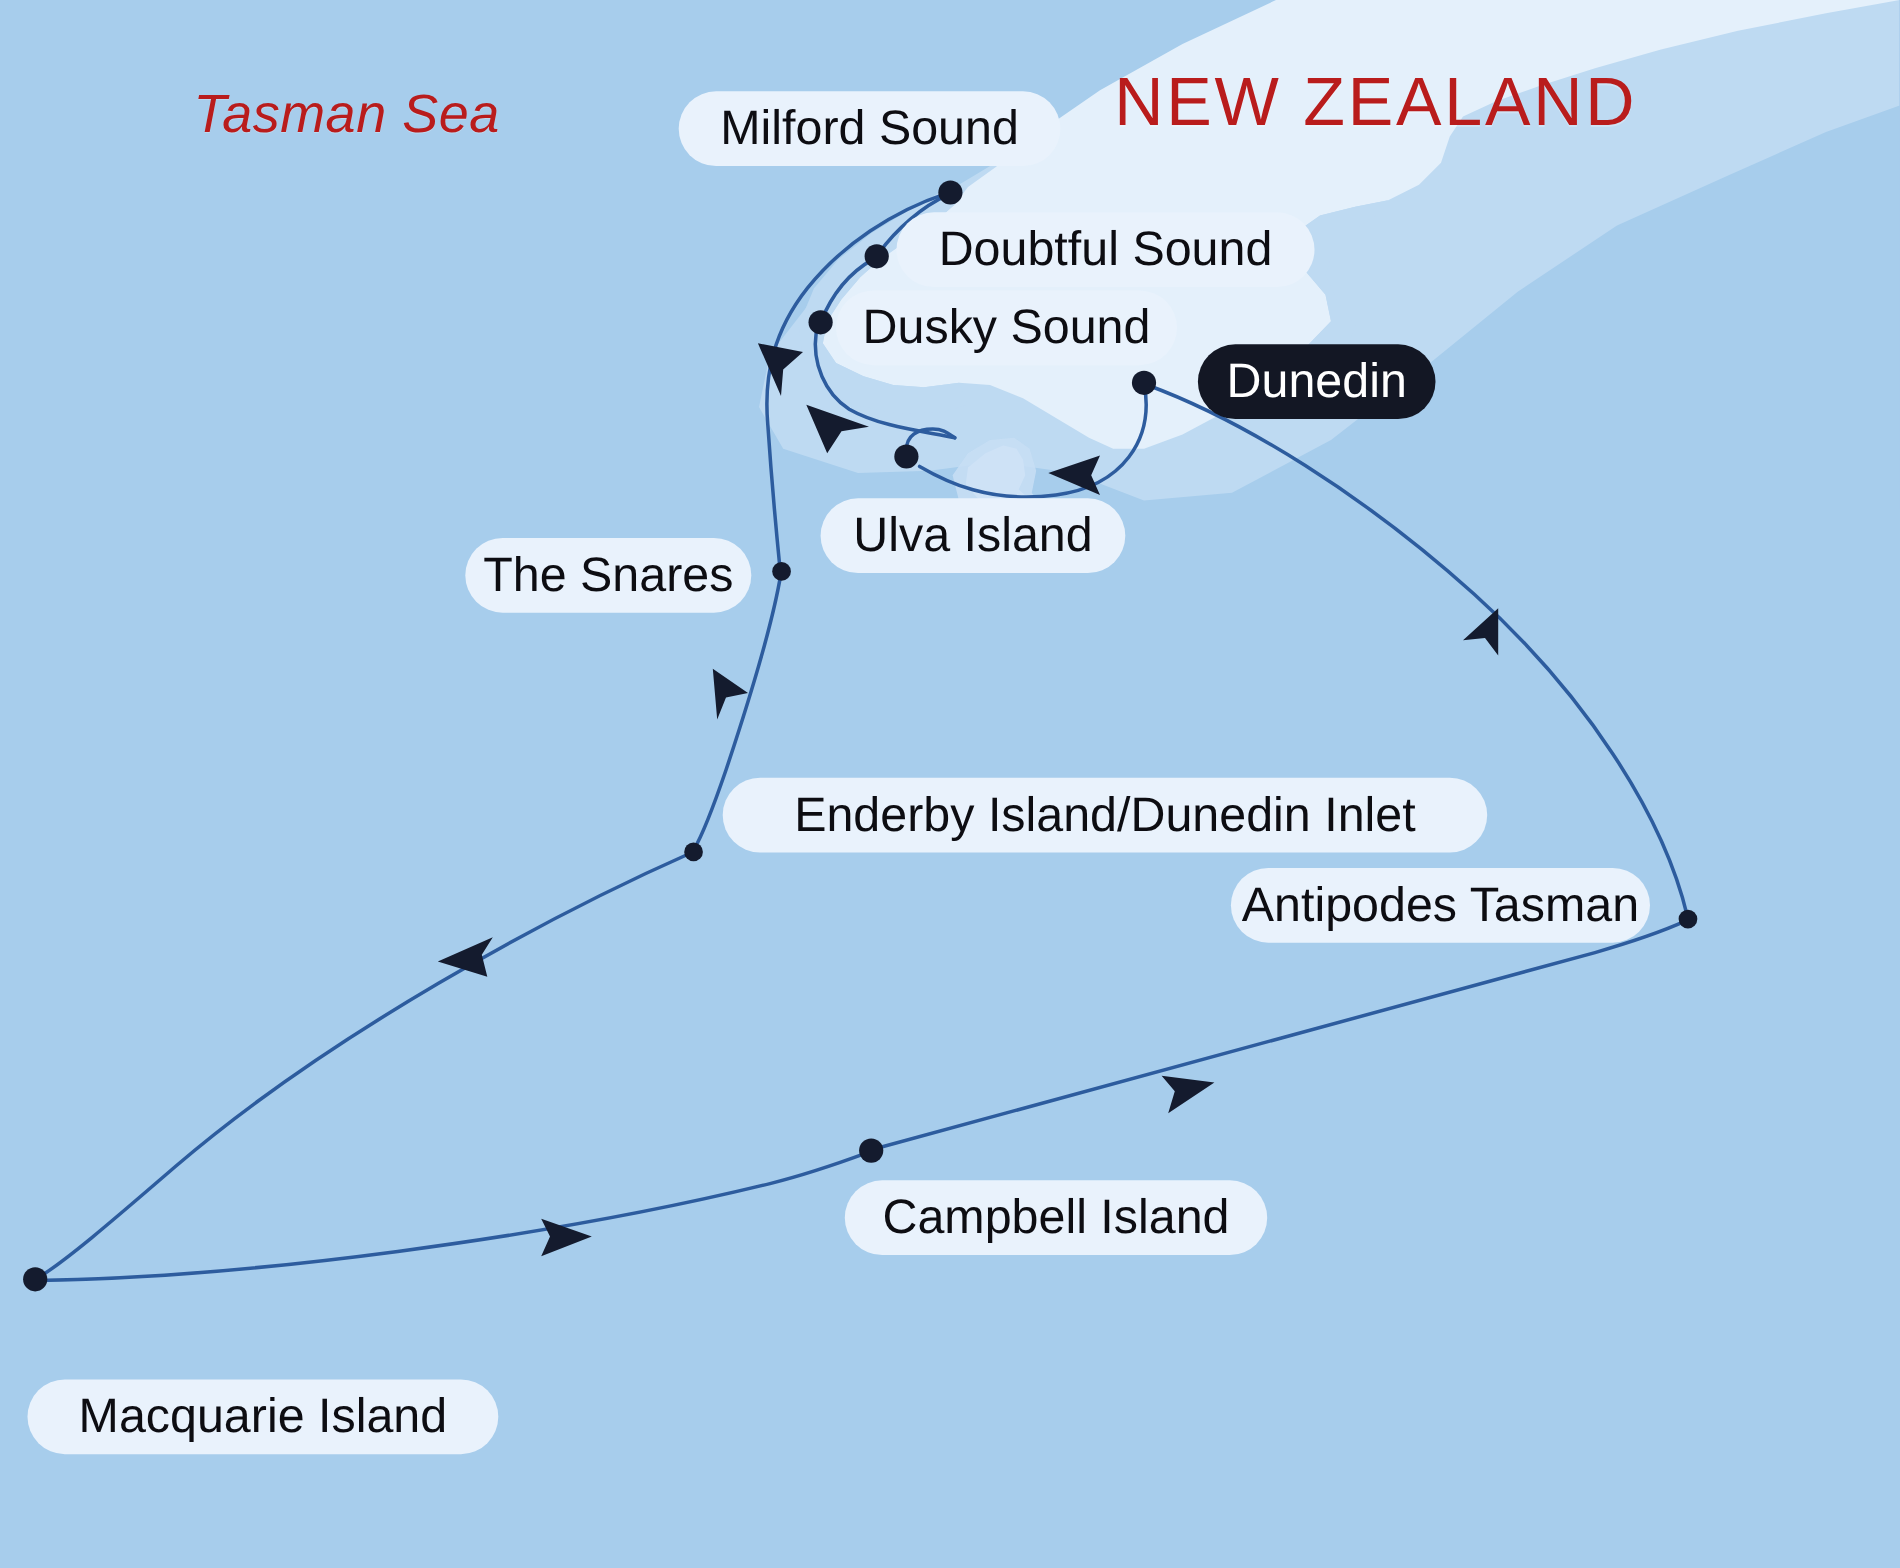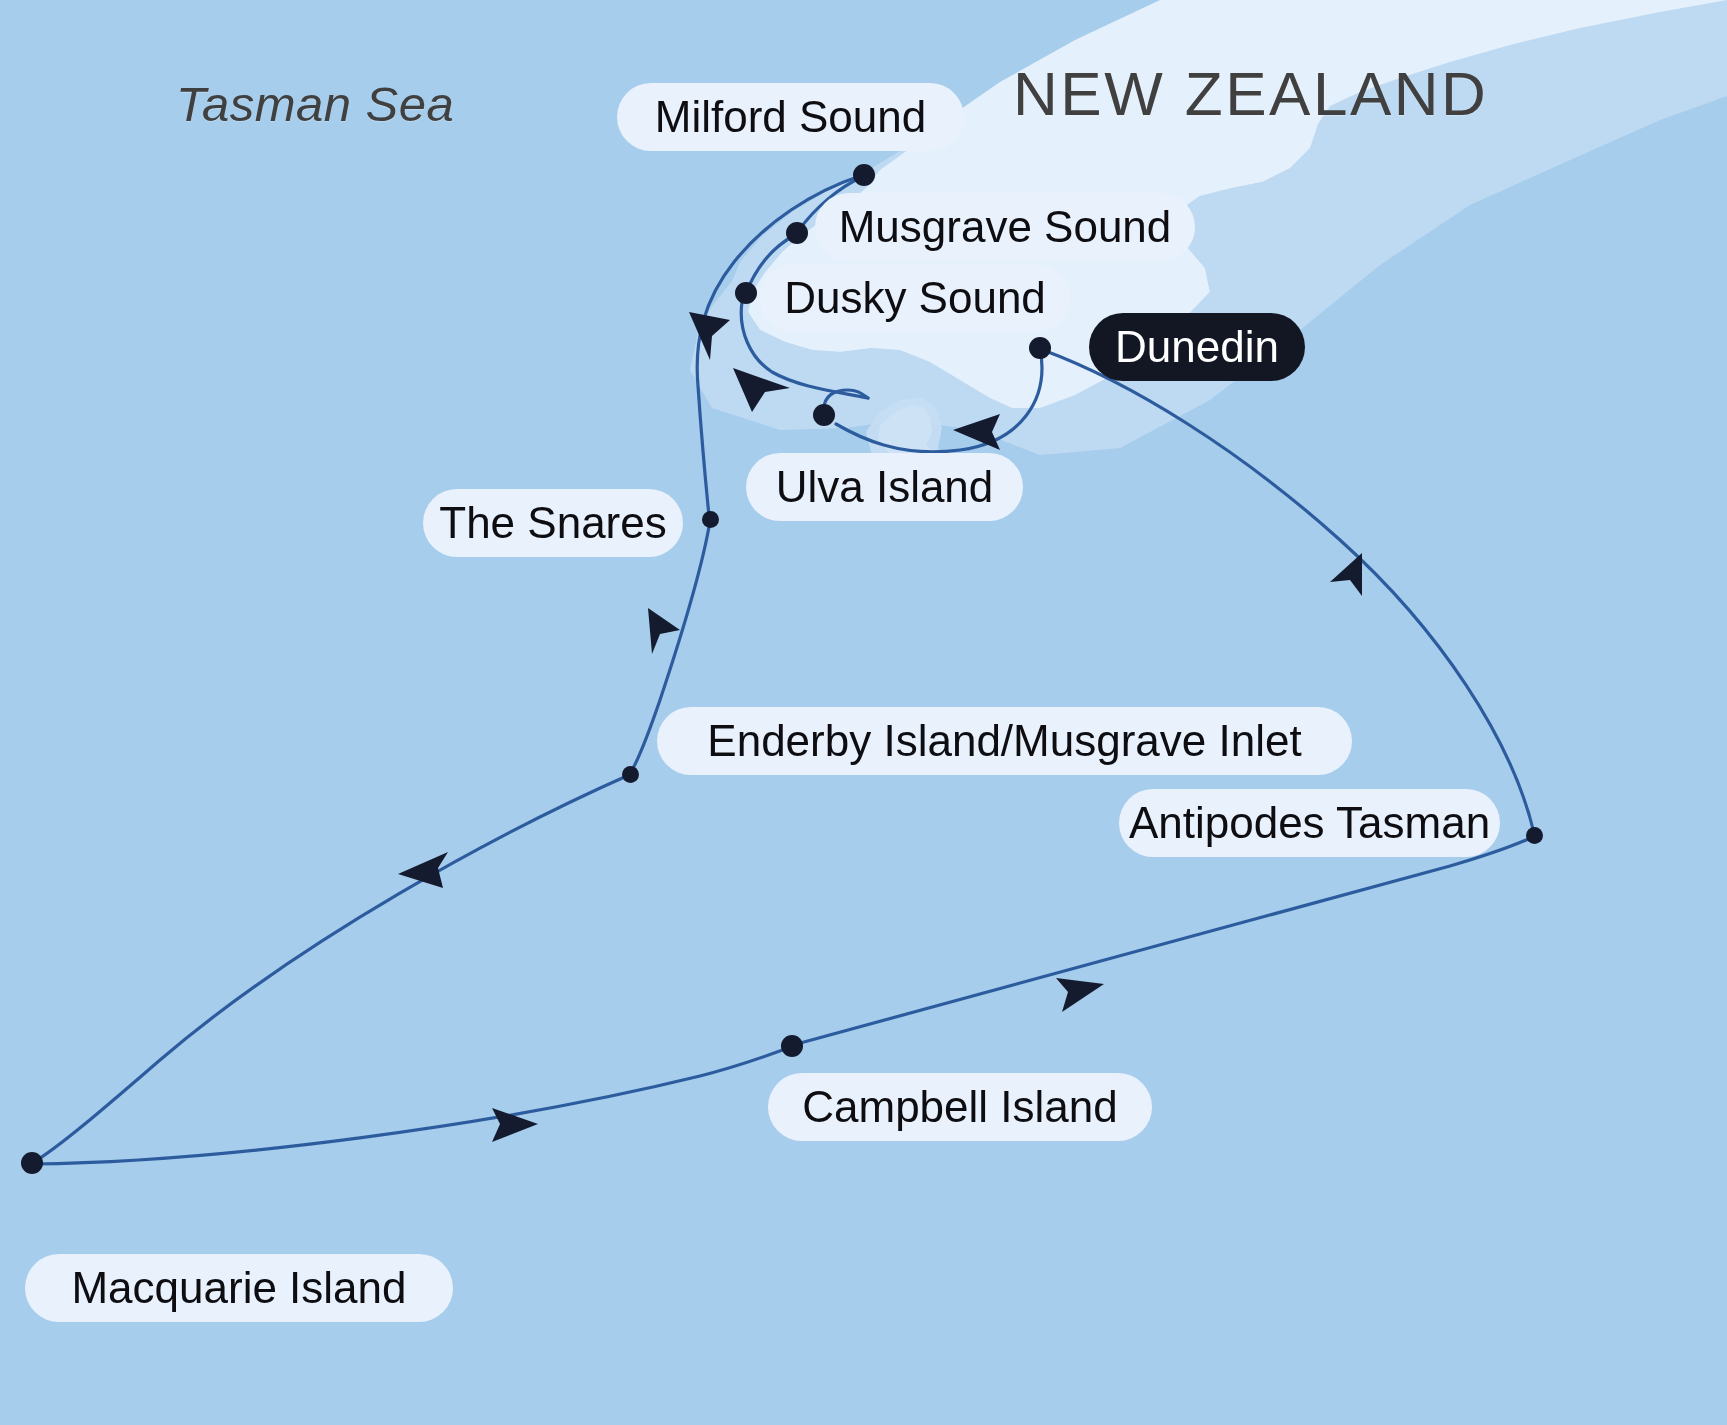--- a/index.html
+++ b/index.html
@@ -17,21 +17,21 @@
   }
   #map-svg {
     position: absolute;
     top: 0; left: 0;
     width: 1727px;
     height: 1425px;
   }
   
   .region-label {
     position: absolute;
-    color: #404040;
+    color: #b91c1c;
     font-weight: 400;
     white-space: nowrap;
     pointer-events: none;
     text-shadow: 0 1px 0 rgba(255,255,255,0.25);
   }
   #label-tasman-sea {
     left: 176px;
     top: 76px;
     font-size: 49px;
     font-style: italic;
@@ -181,31 +181,31 @@
     </g>
   </svg>
 
   <div class="region-label" id="label-tasman-sea">Tasman Sea</div>
 
   <div class="region-label" id="label-new-zealand">NEW ZEALAND</div>
 
   <div id="ports-layer">
       <div class="port-pill" style="left: 617px; top: 83px; width: 347px;">Milford Sound</div>
       <div class="port-dot" style="left: 864px; top: 175px;"></div>
-      <div class="port-pill" style="left: 815px; top: 193px; width: 380px;">Musgrave Sound</div>
+      <div class="port-pill" style="left: 815px; top: 193px; width: 380px;">Doubtful Sound</div>
       <div class="port-dot" style="left: 797px; top: 233px;"></div>
       <div class="port-pill" style="left: 760px; top: 264px; width: 310px;">Dusky Sound</div>
       <div class="port-dot" style="left: 746px; top: 293px;"></div>
       <div class="port-pill highlight" style="left: 1089px; top: 313px; width: 216px;">Dunedin</div>
       <div class="port-dot" style="left: 1040px; top: 348px;"></div>
       <div class="port-pill" style="left: 746px; top: 453px; width: 277px;">Ulva Island</div>
       <div class="port-dot" style="left: 824px; top: 415px;"></div>
       <div class="port-pill" style="left: 423px; top: 489px; width: 260px;">The Snares</div>
       <div class="port-dot small" style="left: 710px; top: 519px;"></div>
-      <div class="port-pill" style="left: 657px; top: 707px; width: 695px;">Enderby Island/Musgrave Inlet</div>
+      <div class="port-pill" style="left: 657px; top: 707px; width: 695px;">Enderby Island/Dunedin Inlet</div>
       <div class="port-dot small" style="left: 630px; top: 774px;"></div>
       <div class="port-pill" style="left: 1119px; top: 789px; width: 381px;">Antipodes Tasman</div>
       <div class="port-dot small" style="left: 1534px; top: 835px;"></div>
       <div class="port-pill" style="left: 768px; top: 1073px; width: 384px;">Campbell Island</div>
       <div class="port-dot" style="left: 792px; top: 1046px;"></div>
       <div class="port-pill" style="left: 25px; top: 1254px; width: 428px;">Macquarie Island</div>
       <div class="port-dot" style="left: 32px; top: 1163px;"></div>
     </div>
 
 </div>

